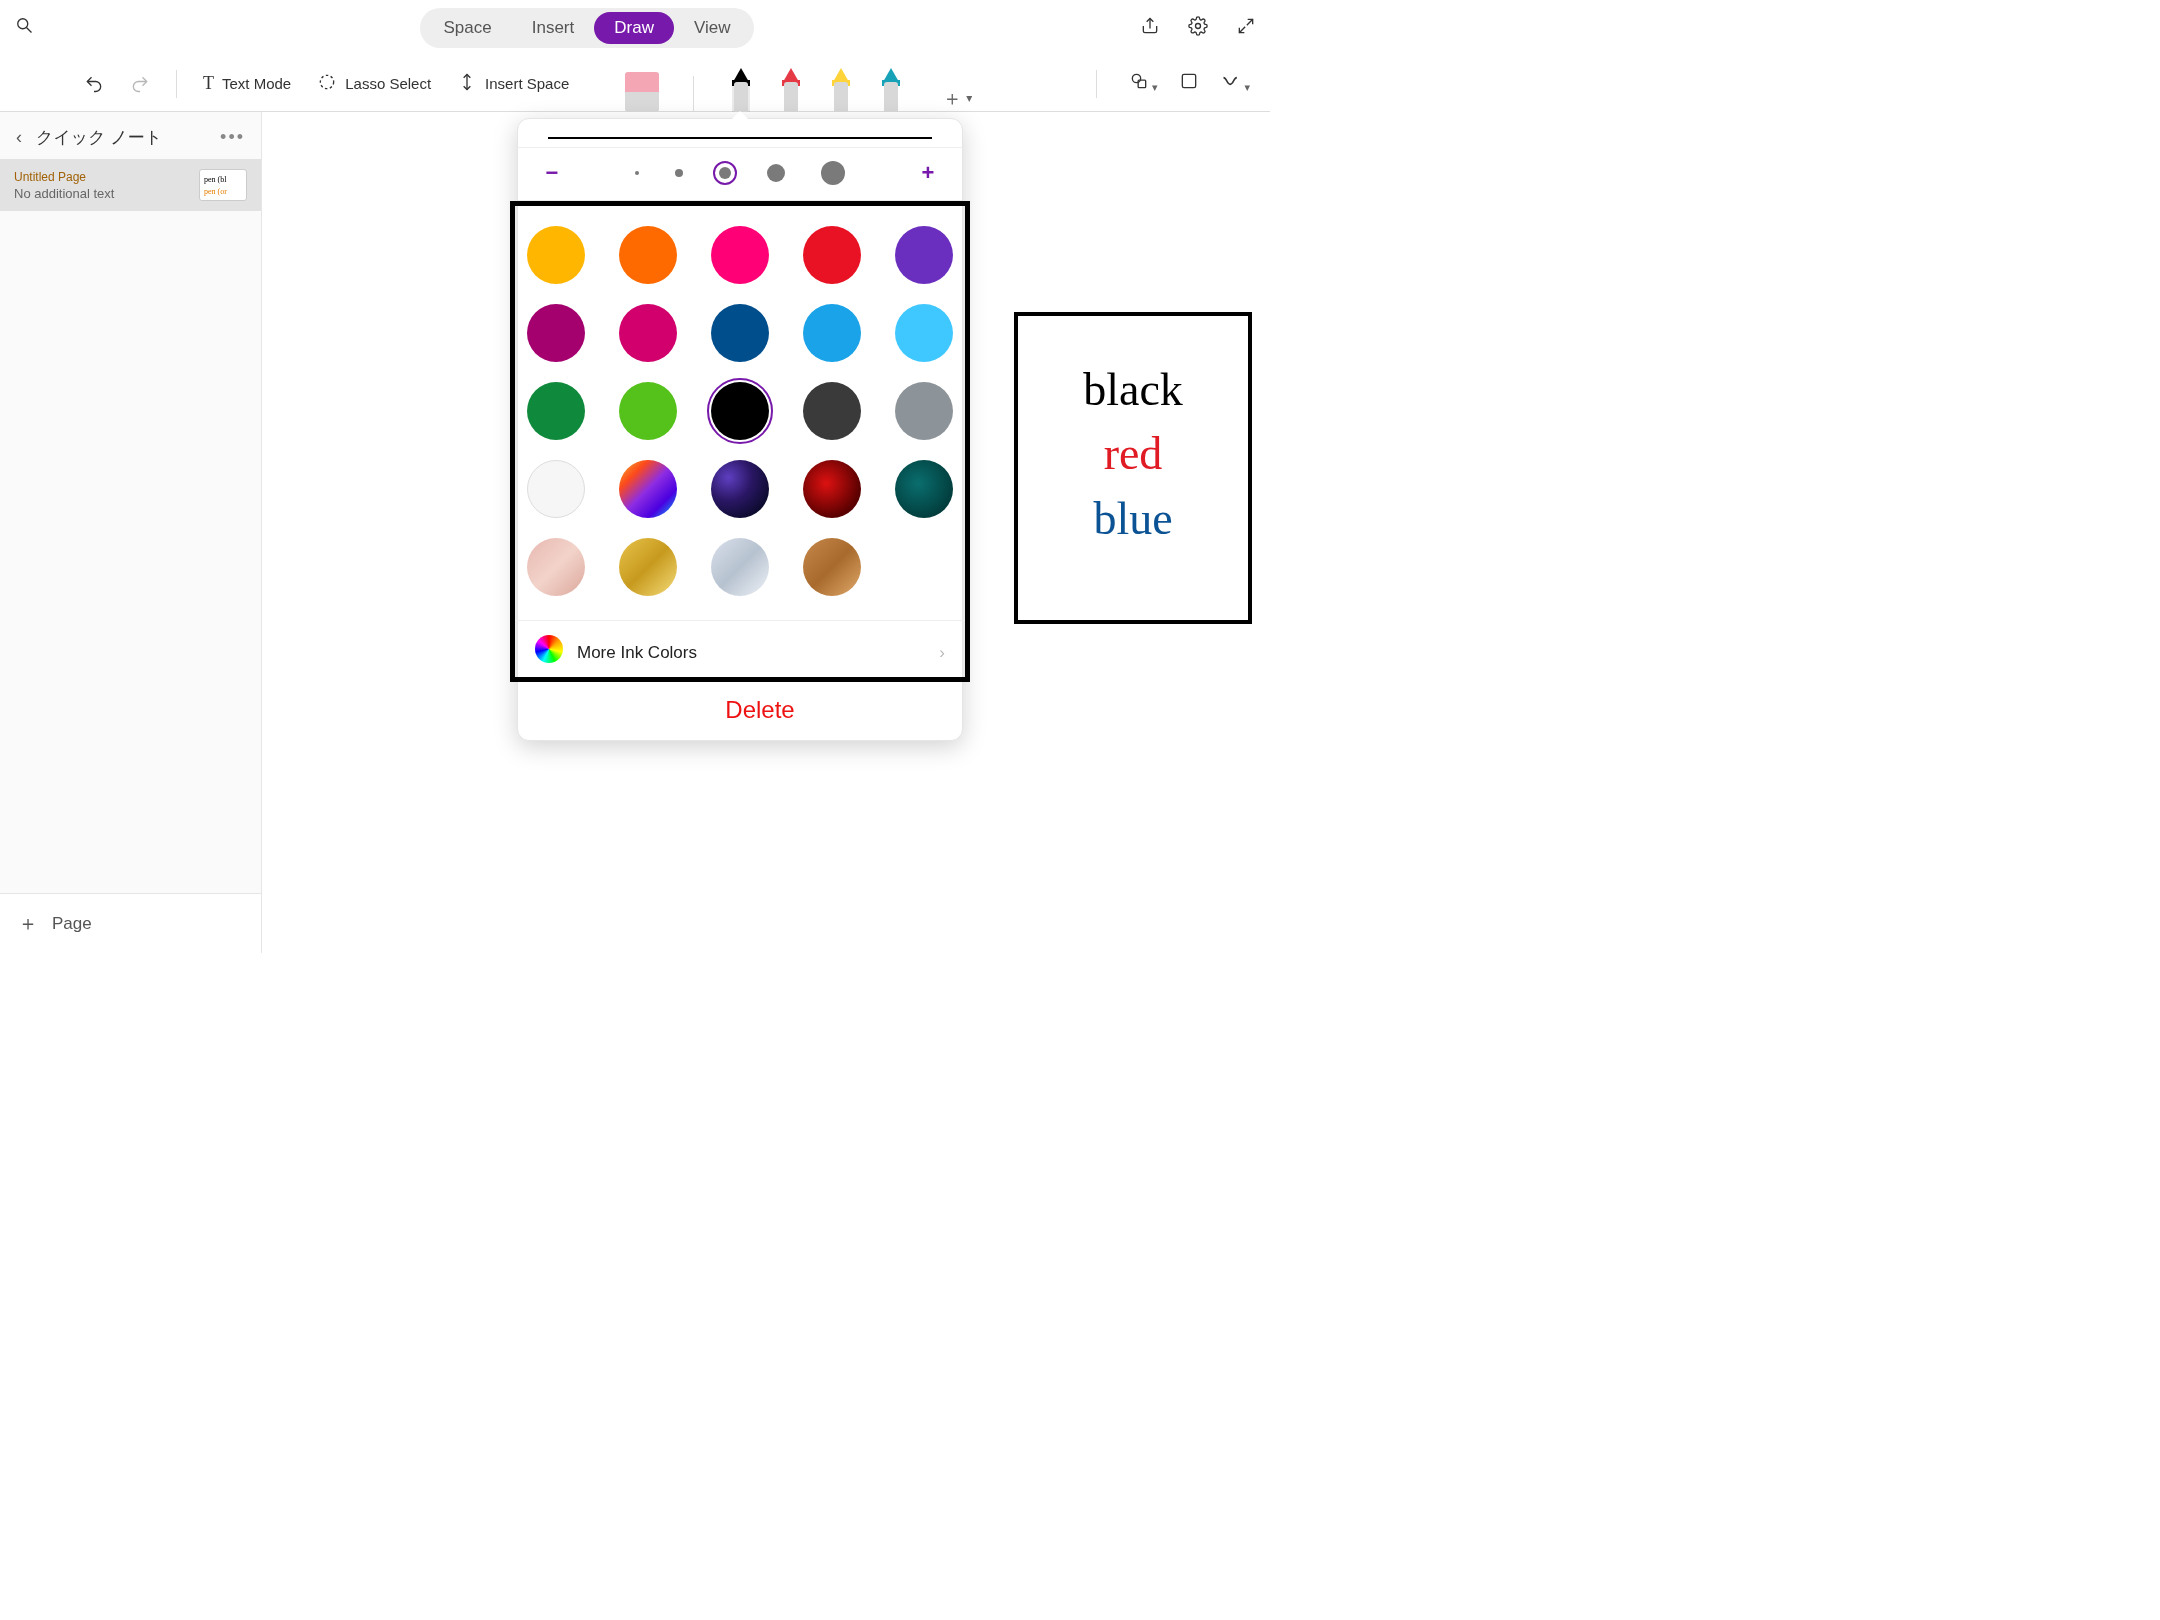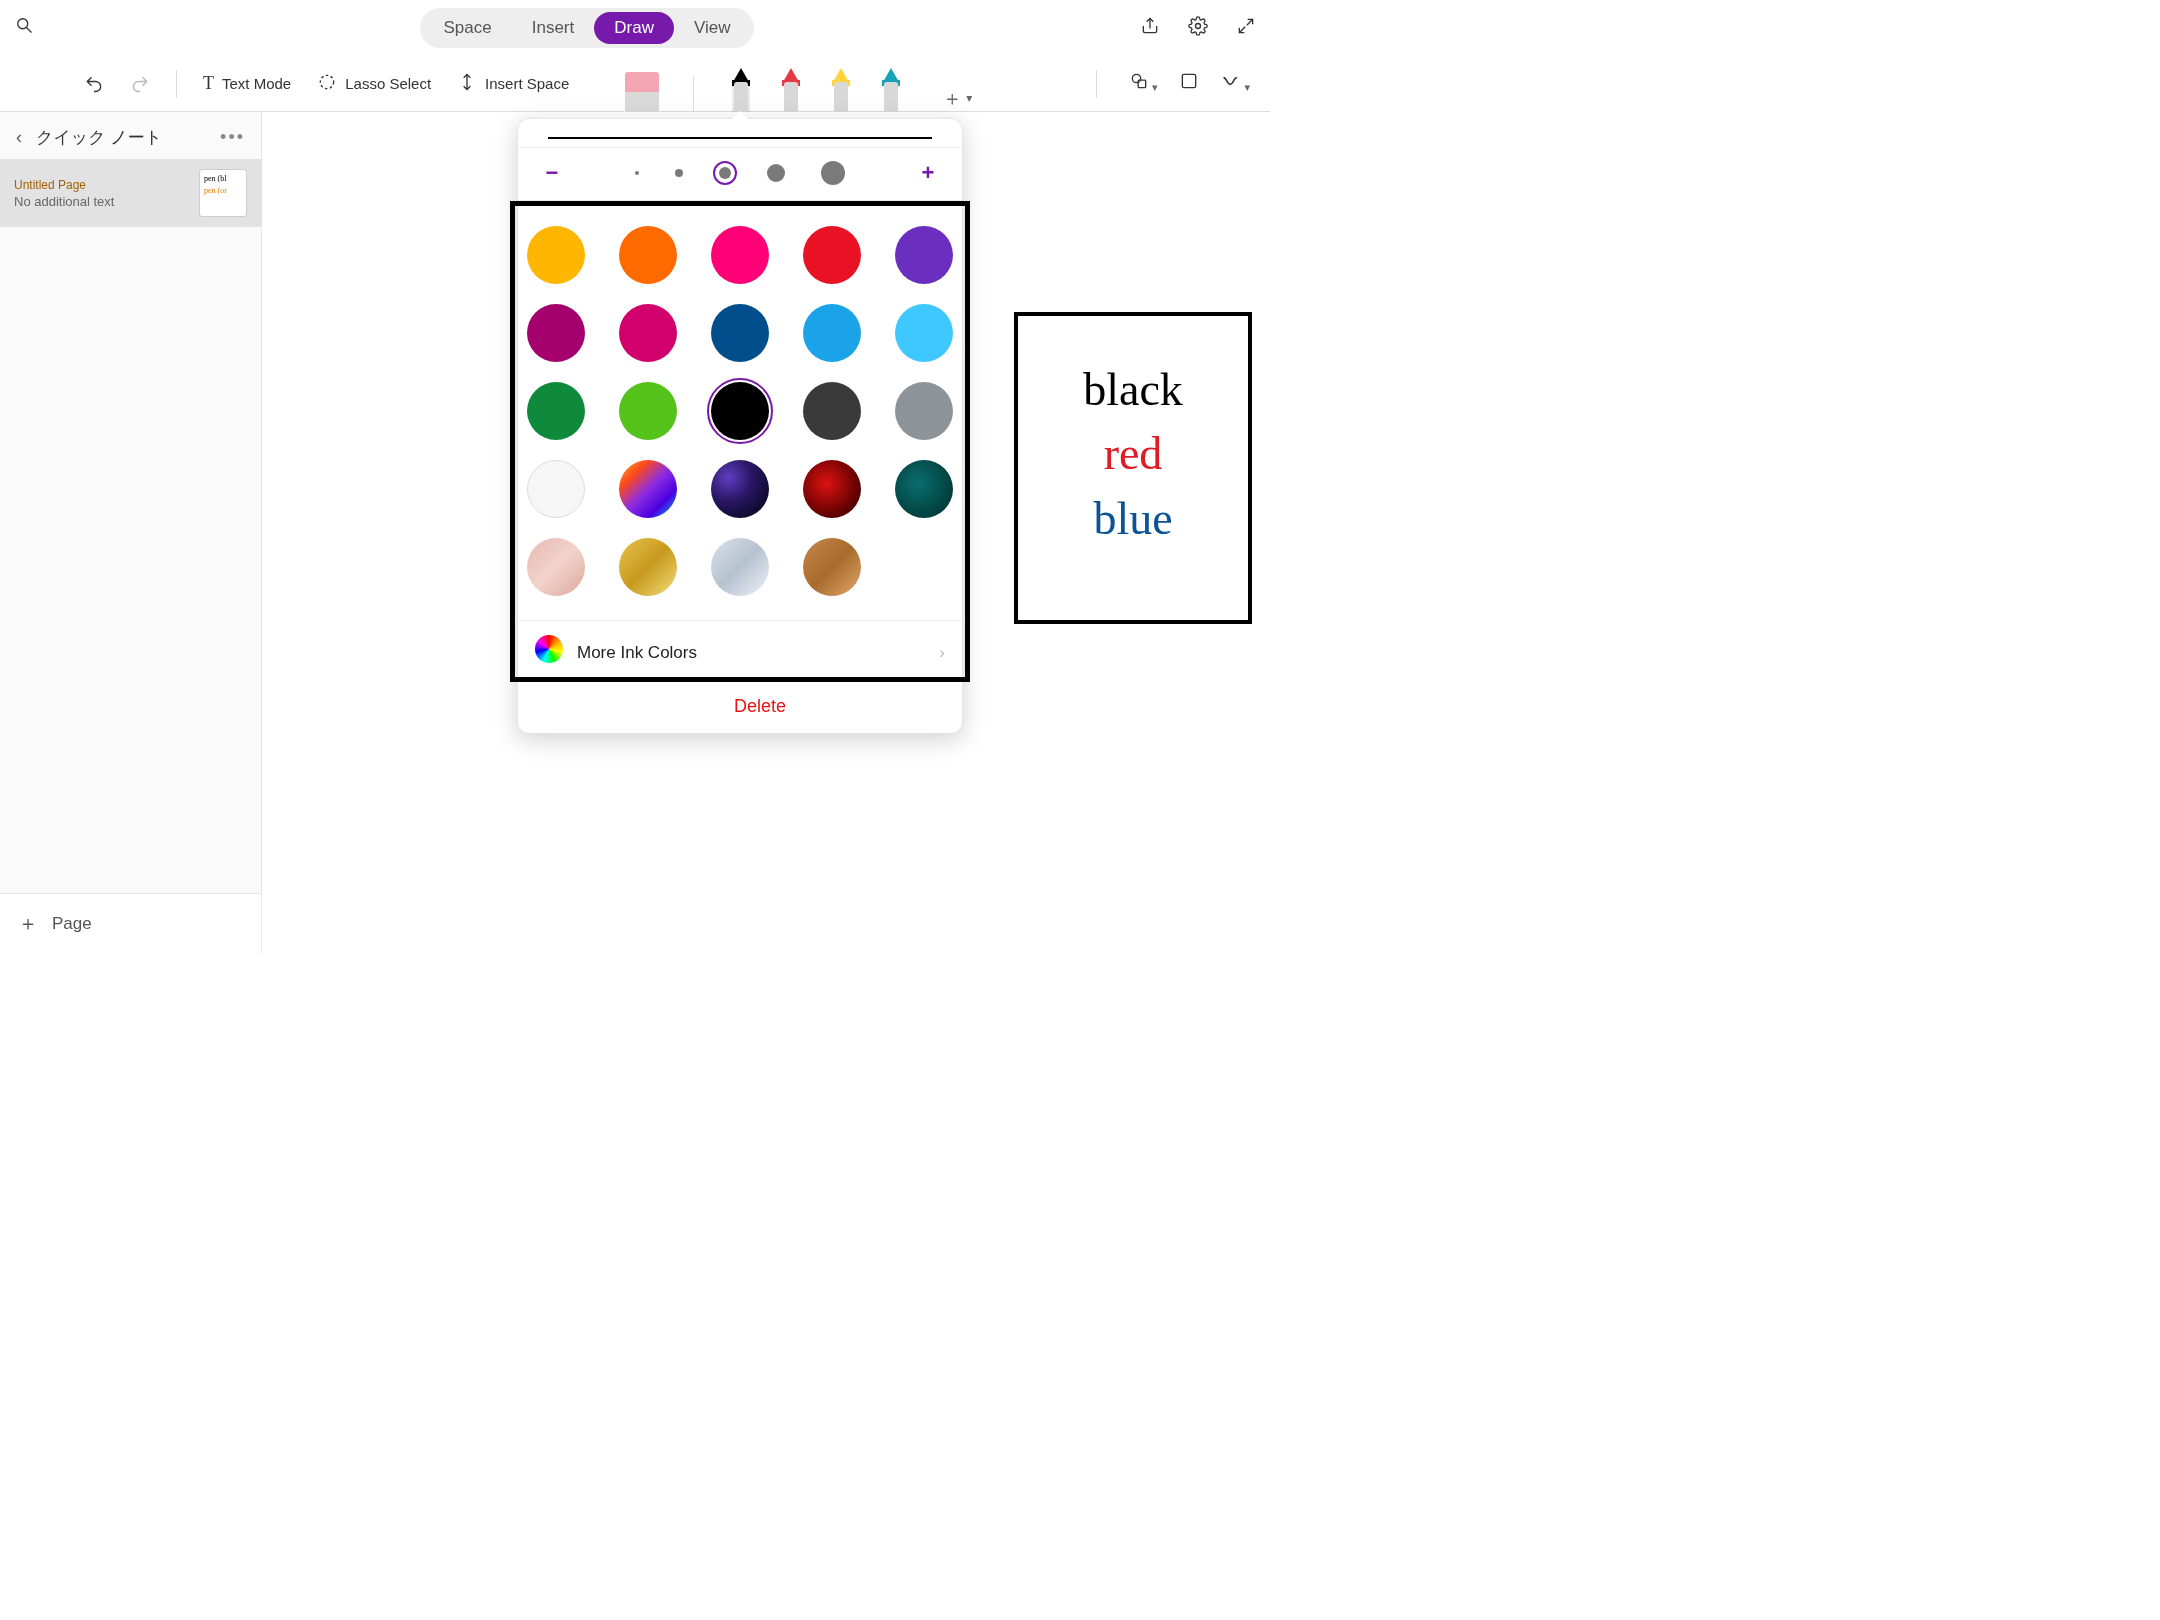--- a/index.html
+++ b/index.html
@@ -38,21 +38,21 @@
   
   .sidebar { width: 262px; background:#fafafa; border-right:1px solid #e5e5e5; display:flex; flex-direction:column; }
   .sb-head { display:flex; align-items:center; gap:14px; padding:14px 16px 10px; }
   .sb-head .back { font-size:18px; color:#555; cursor:pointer;}
   .sb-head .title { font-size:17px; color:#333; flex:1;}
   .sb-head .more { color:#888; font-size:18px; cursor:pointer; letter-spacing:2px;}
   .page-item { display:flex; align-items:center; gap:10px; padding:10px 14px; background:#e2e2e2; cursor:pointer; }
   .page-item .txt { flex:1; }
   .page-item .t1 { font-size:12px; color:#a16207; }
   .page-item .t2 { font-size:13px; color:#666; margin-top:2px;}
-  .thumb { width:48px; height:48px; background:#fff; border:1px solid #ccc; border-radius:3px; display:flex; flex-direction:column; padding:4px; gap:3px;}
+  .thumb { width:48px; height:32px; background:#fff; border:1px solid #ccc; border-radius:3px; display:flex; flex-direction:column; justify-content:center; padding:4px; gap:3px;}
   .thumb span { font-size:8px; font-family:cursive; white-space:nowrap; overflow:hidden;}
   .thumb .blk{color:#000;} .thumb .org{color:#e67e00;}
   .sb-foot { margin-top:auto; border-top:1px solid #e5e5e5; padding:16px 18px; display:flex; align-items:center; gap:14px; font-size:17px; color:#555; cursor:pointer; background:#fff;}
 
   
   .canvas { flex:1; background:#fff; position:relative; }
 
   
   .popover { position:absolute; left:255px; top:6px; width:446px; background:#fff; border:1px solid #e5e5e5; border-radius:12px; box-shadow: 0 6px 24px rgba(0,0,0,.18); padding: 0; }
   .popover::before { content:""; position:absolute; top:-8px; left:50%; transform:translateX(-50%); width:0;height:0; border-left:9px solid transparent; border-right:9px solid transparent; border-bottom:9px solid #fff; }
@@ -64,21 +64,21 @@
   .tdot{ border-radius:50%; background:#7a7a7a; cursor:pointer;}
   .tdot.sel{ outline:2px solid #7719aa; outline-offset:4px; background:#7a7a7a;}
 
   .outline-box { border:5px solid #000; margin: 0 -8px -2px -8px; padding-top:8px; padding-bottom:0; }
   .color-grid { display:grid; grid-template-columns: repeat(5, 58px); justify-content:center; gap:20px 34px; padding: 12px 20px 24px; }
   .swatch{ width:58px; height:58px; border-radius:50%; cursor:pointer; }
   .swatch.sel{ outline:2px solid #7719aa; outline-offset:2px;}
   .more-row{ display:flex; align-items:flex-end; gap:14px; padding:14px 20px; border-top:1px solid #eee; font-size:17px; color:#222; cursor:pointer;}
   .more-row .wheel{ width:28px;height:28px;border-radius:50%; background:conic-gradient(red,orange,yellow,lime,cyan,blue,magenta,red);}    
   .more-row .chev{ margin-left:auto; color:#bbb;}
-  .delete-row{ text-align:center; padding:16px; font-size:18px; color:#e11; cursor:pointer;margin-left:40px;}
+  .delete-row{ text-align:center; padding:16px; font-size:24px; color:#e11; cursor:pointer;margin-left:40px;}
 
   
   .hand-box { position:absolute; right:18px; top:200px; width:238px; height:312px; border:4px solid #000; background:#fff; padding:10px 14px; }
   .hand-box div{ font-family: "Segoe Script", "Bradley Hand", cursive; font-size:46px; line-height:1.4; text-align:center;}
   .hw-black{color:#000;margin-top:32px;} .hw-red{color:#e01b24;} .hw-blue{color:#0b5394;}
 
   svg.icon{ width:20px;height:20px; stroke:#333; fill:none; stroke-width:1.6;}
 </style>
 </head>
 <body>

